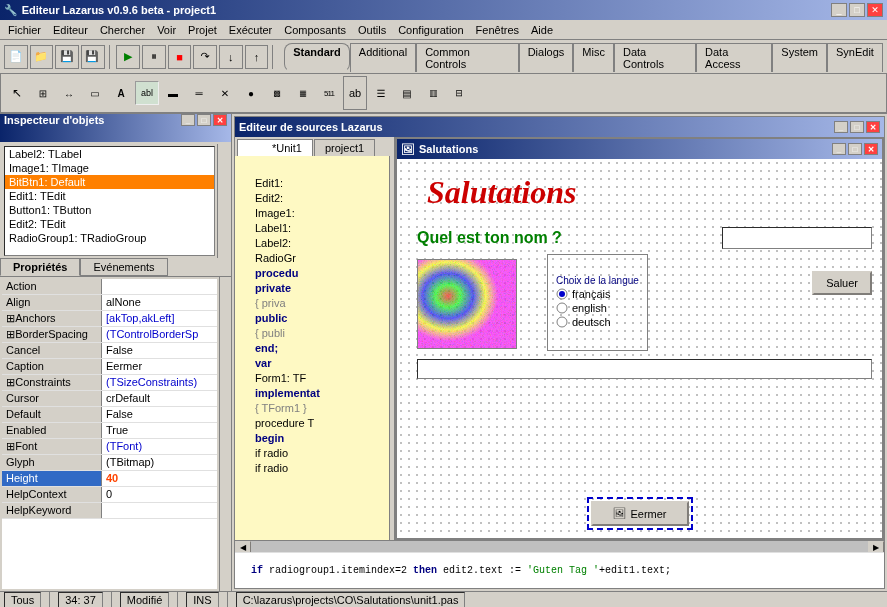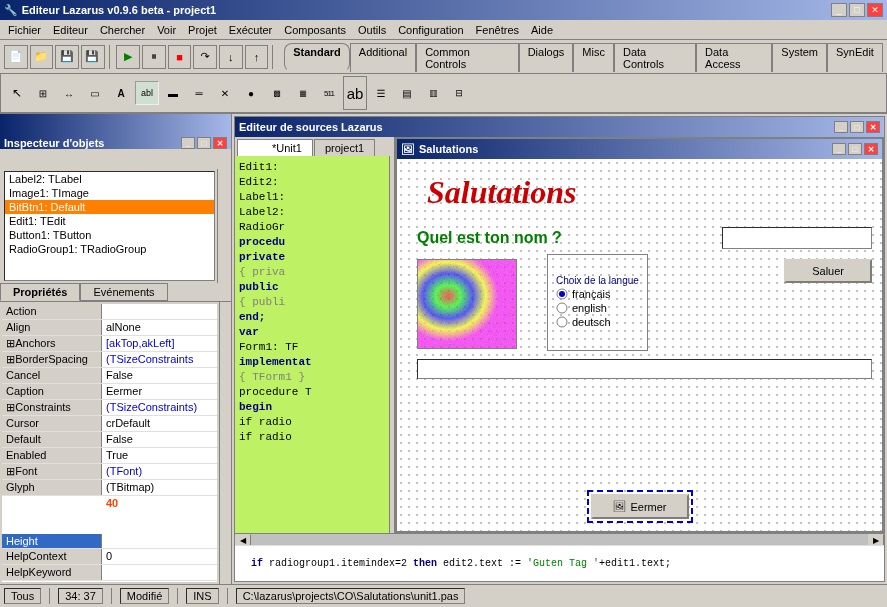--- a/index.html
+++ b/index.html
@@ -106,23 +106,23 @@
       width: 232px;
       background: #d4d0c8;
       border-right: 1px solid #808080;
       display: flex;
       flex-direction: column;
     }
 
     .inspector-title {
       background: linear-gradient(to right, #0a246a, #a6b8e8);
       color: white;
-      height: 35px;
-      display: flex;
-      align-items: flex-end;
+      height: 28px;
+      display: flex;
+      align-items: flex-start;
       padding: 0 4px;
       font-size: 11px;
       font-weight: bold;
       justify-content: space-between;
     }
     .inspector-title-btns { display: flex; gap: 2px; }
 
     
     .obj-list {
       background: white;
@@ -226,26 +226,26 @@
       font-size: 11px;
       background: #d4d0c8;
       border: 1px solid #808080;
       border-bottom: none;
       cursor: pointer;
     }
     .source-tab.active { background: white; padding-left: 34px; }
 
     
     .code-area {
-      background: #bef264;
+      background: #fef9c3;
       width: 155px;
       overflow: hidden;
-      font-family: Liberation Mono, monospace;
-      font-size: 11px;
-      padding: 4px;
+      font-family: Liberation Sans, sans-serif;
+      font-size: 11px;
+      padding: 20px;
       border-right: 1px solid #808080;
     }
     .code-line { white-space: nowrap; line-height: 15px; }
     .kw { color: #000080; font-weight: bold; }
     .cm { color: #808080; }
 
     
     .form-preview {
       flex: 1;
       background: #d4d0c8;
@@ -341,23 +341,23 @@
     .sal-radio-item {
       display: flex;
       align-items: center;
       gap: 4px;
       font-size: 11px;
       margin: 2px 0;
     }
 
     .sal-button {
       position: absolute;
-      top: 100px;
+      top: 112px;
       right: 10px;
-      padding: 4px 26px;
+      padding: 4px 12px;
       background: #d4d0c8;
       border: 2px outset #d4d0c8;
       font-size: 11px;
       cursor: pointer;
     }
 
     .sal-edit2 {
       position: absolute;
       top: 200px;
       left: 20px;
@@ -377,21 +377,21 @@
       border: 2px outset #d4d0c8;
       font-size: 11px;
       cursor: pointer;
       display: flex;
       align-items: center;
       gap: 4px;
     }
 
     
     .status-bar {
-      height: 23px;
+      height: 16px;
       background: #d4d0c8;
       border-top: 1px solid #808080;
       display: flex;
       align-items: center;
       padding: 0 4px;
       font-size: 11px;
       gap: 8px;
     }
     .status-panel {
       border: 1px inset #808080;
@@ -478,47 +478,48 @@
       <div class="comp-icon" style="font-size:10px;">▭</div>
       <div class="comp-icon" style="font-size:10px; font-weight:bold;">A</div>
       <div class="comp-icon" style="font-size:9px; background:#d0e0d0; border:1px inset;">abl</div>
       <div class="comp-icon" style="font-size:10px;">▬</div>
       <div class="comp-icon" style="font-size:10px;">═</div>
       <div class="comp-icon" style="font-size:10px;">✕</div>
       <div class="comp-icon" style="font-size:10px;">●</div>
       <div class="comp-icon" style="font-size:8px;">▩</div>
       <div class="comp-icon" style="font-size:8px;">▦</div>
       <div class="comp-icon" style="font-size:8px; letter-spacing:-1px;">511</div>
-      <div class="comp-icon" style="font-size:15px; border:1px solid #808080; padding:16px 1px;">ab</div>
+      <div class="comp-icon" style="font-size:11px; border:1px solid #808080; padding:16px 1px;">ab</div>
       <div class="comp-icon" style="font-size:10px;">☰</div>
       <div class="comp-icon" style="font-size:10px;">▤</div>
       <div class="comp-icon" style="font-size:9px; letter-spacing:-1px;">▥</div>
       <div class="comp-icon" style="font-size:9px;">⊟</div>
     </div>
   </div>
 
   <div class="main-layout" style="flex:1; height:calc(607px - 20px - 20px - 52px - 20px);">
 
     <div class="left-panel">
       <div class="inspector-title">
         <span>Inspecteur d'objets</span>
         <div class="inspector-title-btns">
           <div class="title-btn" style="width:14px;height:12px;font-size:8px;">_</div>
           <div class="title-btn" style="width:14px;height:12px;font-size:8px;">□</div>
           <div class="title-btn" style="width:14px;height:12px;font-size:8px;background:#ff4040;color:white;">✕</div>
         </div>
       </div>
 
-      <div style="display:flex; margin:20px 2px 0;">
+      <div style="display:flex; margin:2px 2px 0;">
         <div class="obj-list" style="flex:1;">
           <div class="obj-list-item">Label2: TLabel</div>
           <div class="obj-list-item">Image1: TImage</div>
           <div class="obj-list-item highlight">BitBtn1: Default</div>
           <div class="obj-list-item">Edit1: TEdit</div>
           <div class="obj-list-item">Button1: TButton</div>
+          <div class="obj-list-item">Edit2: TEdit</div>
           <div class="obj-list-item">RadioGroup1: TRadioGroup</div>
         </div>
         <div class="scrollbar-v"></div>
       </div>
 
       <div class="prop-tabs">
         <div class="prop-tab active">Propriétés</div>
         <div class="prop-tab">Evénements</div>
       </div>
 
@@ -531,21 +532,21 @@
           <div class="prop-row">
             <div class="prop-name">Align</div>
             <div class="prop-value">alNone</div>
           </div>
           <div class="prop-row">
             <div class="prop-name">⊞Anchors</div>
             <div class="prop-value blue">[akTop,akLeft]</div>
           </div>
           <div class="prop-row">
             <div class="prop-name">⊞BorderSpacing</div>
-            <div class="prop-value blue">(TSizeConstraints</div>
+            <div class="prop-value blue">(TControlBorderSp</div>
           </div>
           <div class="prop-row">
             <div class="prop-name">Cancel</div>
             <div class="prop-value">False</div>
           </div>
           <div class="prop-row">
             <div class="prop-name">Caption</div>
             <div class="prop-value">Eermer</div>
           </div>
           <div class="prop-row">
@@ -566,21 +567,21 @@
           </div>
           <div class="prop-row">
             <div class="prop-name">⊞Font</div>
             <div class="prop-value blue">(TFont)</div>
           </div>
           <div class="prop-row">
             <div class="prop-name">Glyph</div>
             <div class="prop-value">(TBitmap)</div>
           </div>
           <div class="prop-row highlight-row">
-            <div class="prop-name" style="background:#316ac5;color:white;margin-top:38px;">Height</div>
+            <div class="prop-name" style="background:#316ac5;color:white;">Height</div>
             <div class="prop-value" style="background:white;color:#ff4400;font-weight:bold;">40</div>
           </div>
           <div class="prop-row">
             <div class="prop-name">HelpContext</div>
             <div class="prop-value">0</div>
           </div>
           <div class="prop-row">
             <div class="prop-name">HelpKeyword</div>
             <div class="prop-value"></div>
           </div>
@@ -605,20 +606,21 @@
 
           <div style="display:flex; flex-direction:column; width:160px; border-right:1px solid #808080;">
 
             <div class="source-tabs">
               <div class="source-tab active">*Unit1</div>
               <div class="source-tab">project1</div>
             </div>
             <div class="code-area" style="flex:1;">
               <div class="code-line">  Edit1:</div>
               <div class="code-line">  Edit2:</div>
+              <div class="code-line">  Image1:</div>
               <div class="code-line">  Label1:</div>
               <div class="code-line">  Label2:</div>
               <div class="code-line">  RadioGr</div>
               <div class="code-line"><span class="kw">procedu</span></div>
               <div class="code-line"><span class="kw">private</span></div>
               <div class="code-line"><span class="cm">  { priva</span></div>
               <div class="code-line"><span class="kw">public</span></div>
               <div class="code-line"><span class="cm">  { publi</span></div>
               <div class="code-line"><span class="kw">end;</span></div>
               <div class="code-line"></div>

